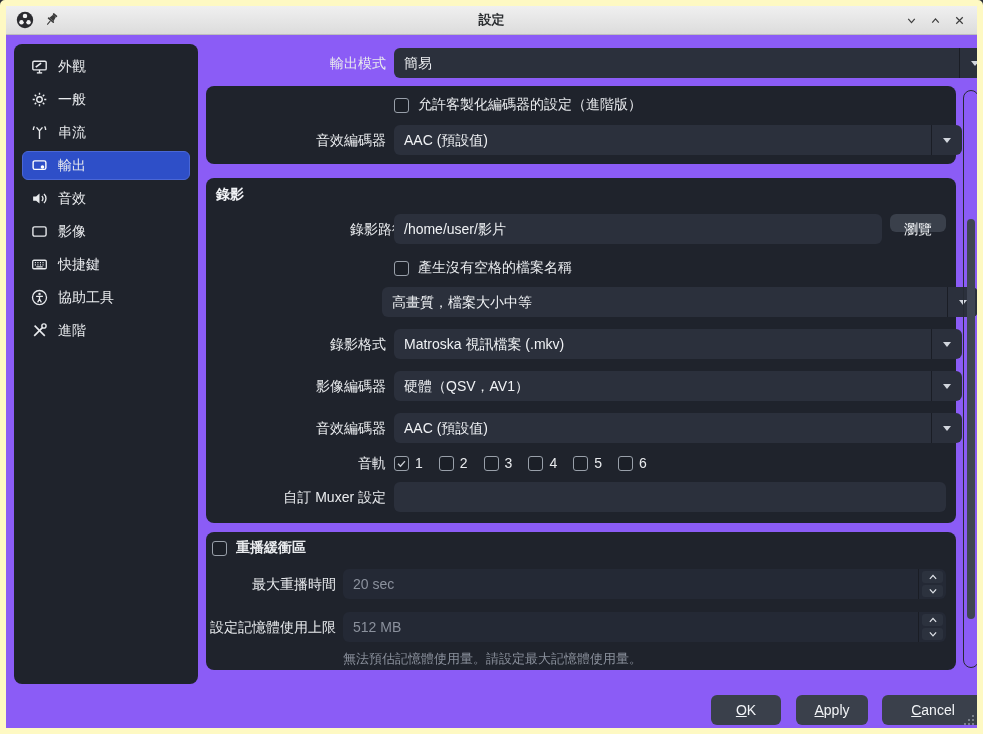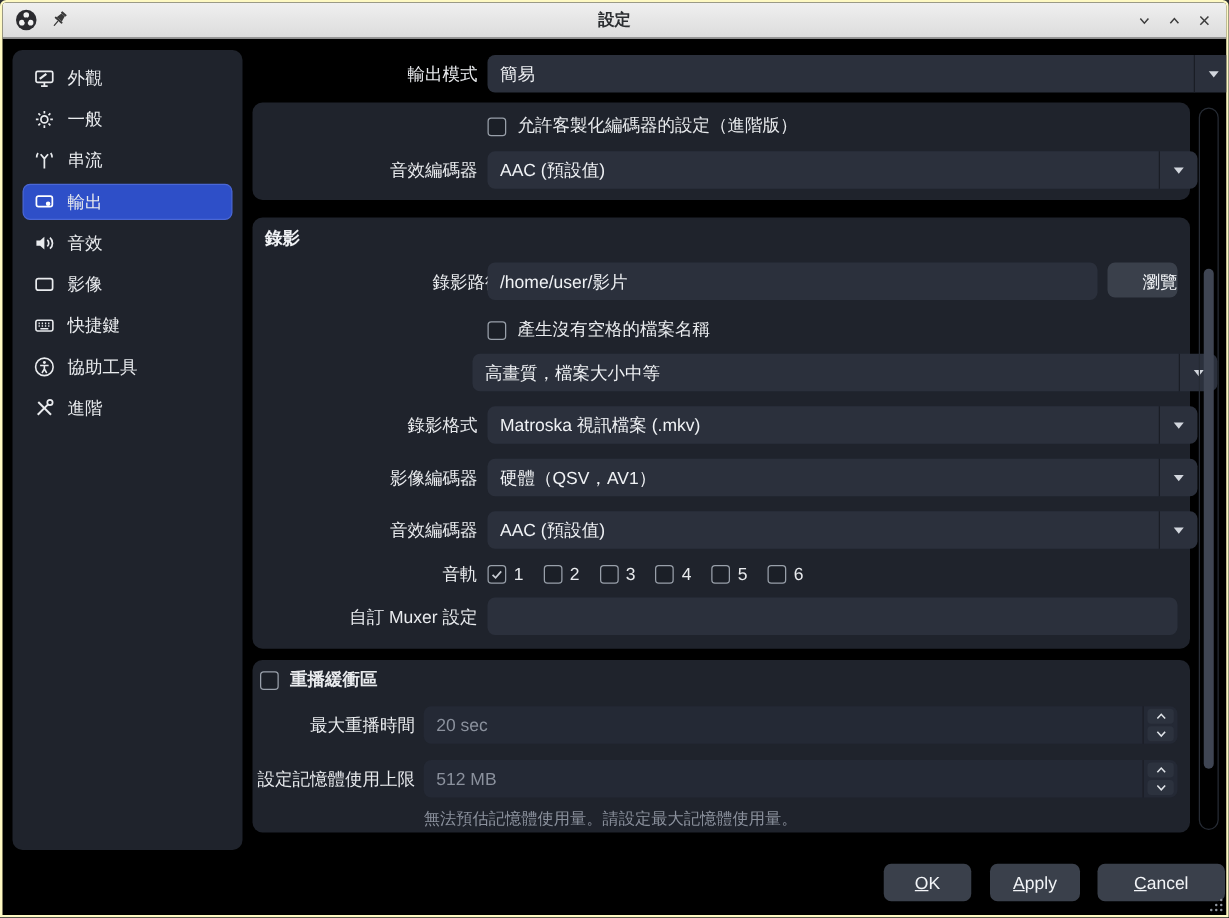--- a/index.html
+++ b/index.html
@@ -1,18 +1,18 @@
 <!DOCTYPE html>
 <html><head>
 <meta charset="utf-8">
 <style>
   html,body{margin:0;padding:0;background:#2b2e33;}
   .window{
     position:relative;width:983px;height:734px;box-sizing:border-box;
-    background:#000000;border:2px solid #fef9c3;border-radius:5px 5px 0 0;
+    background:#8b5cf6;border:6px solid #fef9c3;border-radius:5px 5px 0 0;
     overflow:hidden;font-family:"Liberation Sans",sans-serif;
     -webkit-font-smoothing:antialiased;
   }
   
   .titlebar{position:absolute;left:0;top:0;right:0;height:28px;
     background:linear-gradient(#f0f0f0,#dcdcdc);border-bottom:1px solid #bdbdbd;}
   .titlebar .tb-icon{position:absolute;top:5px;width:18px;height:18px;}
   .tb-obs{left:10px;}
   .tb-pin{left:36px;top:6px;}
   .tb-title{position:absolute;left:0;right:0;top:0;height:28px;line-height:28px;
@@ -233,21 +233,21 @@
           <span class="tri"></span>
         </span>
     </div>
   </div>
 
   <div class="group" style="left:200px;top:172px;width:750px;height:345px;">
     <div class="group-head" style="left:10px;top:8px;">錄影</div>
 
     <div class="row-label" style="left:0;top:36px;width:180px;padding-left:20px;">錄影路徑</div>
     <div class="tinput" style="left:188px;top:36px;width:488px;">/home/user/影片</div>
-    <div class="btn" style="position:absolute;left:684px;top:36px;width:56px;height:28px;text-align:right;">瀏覽</div>
+    <div class="btn" style="position:absolute;left:684px;top:36px;width:56px;height:18px;">瀏覽</div>
 
     <div class="cbrow" style="left:188px;top:81px;">
       <span class="cb">
         
       </span>
       <span class="cb-label">產生沒有空格的檔案名稱</span>
     </div>
 
     <div class="combo" style="left:176px;top:109px;width:580px;">
       <span class="combo-text">高畫質，檔案大小中等</span>

